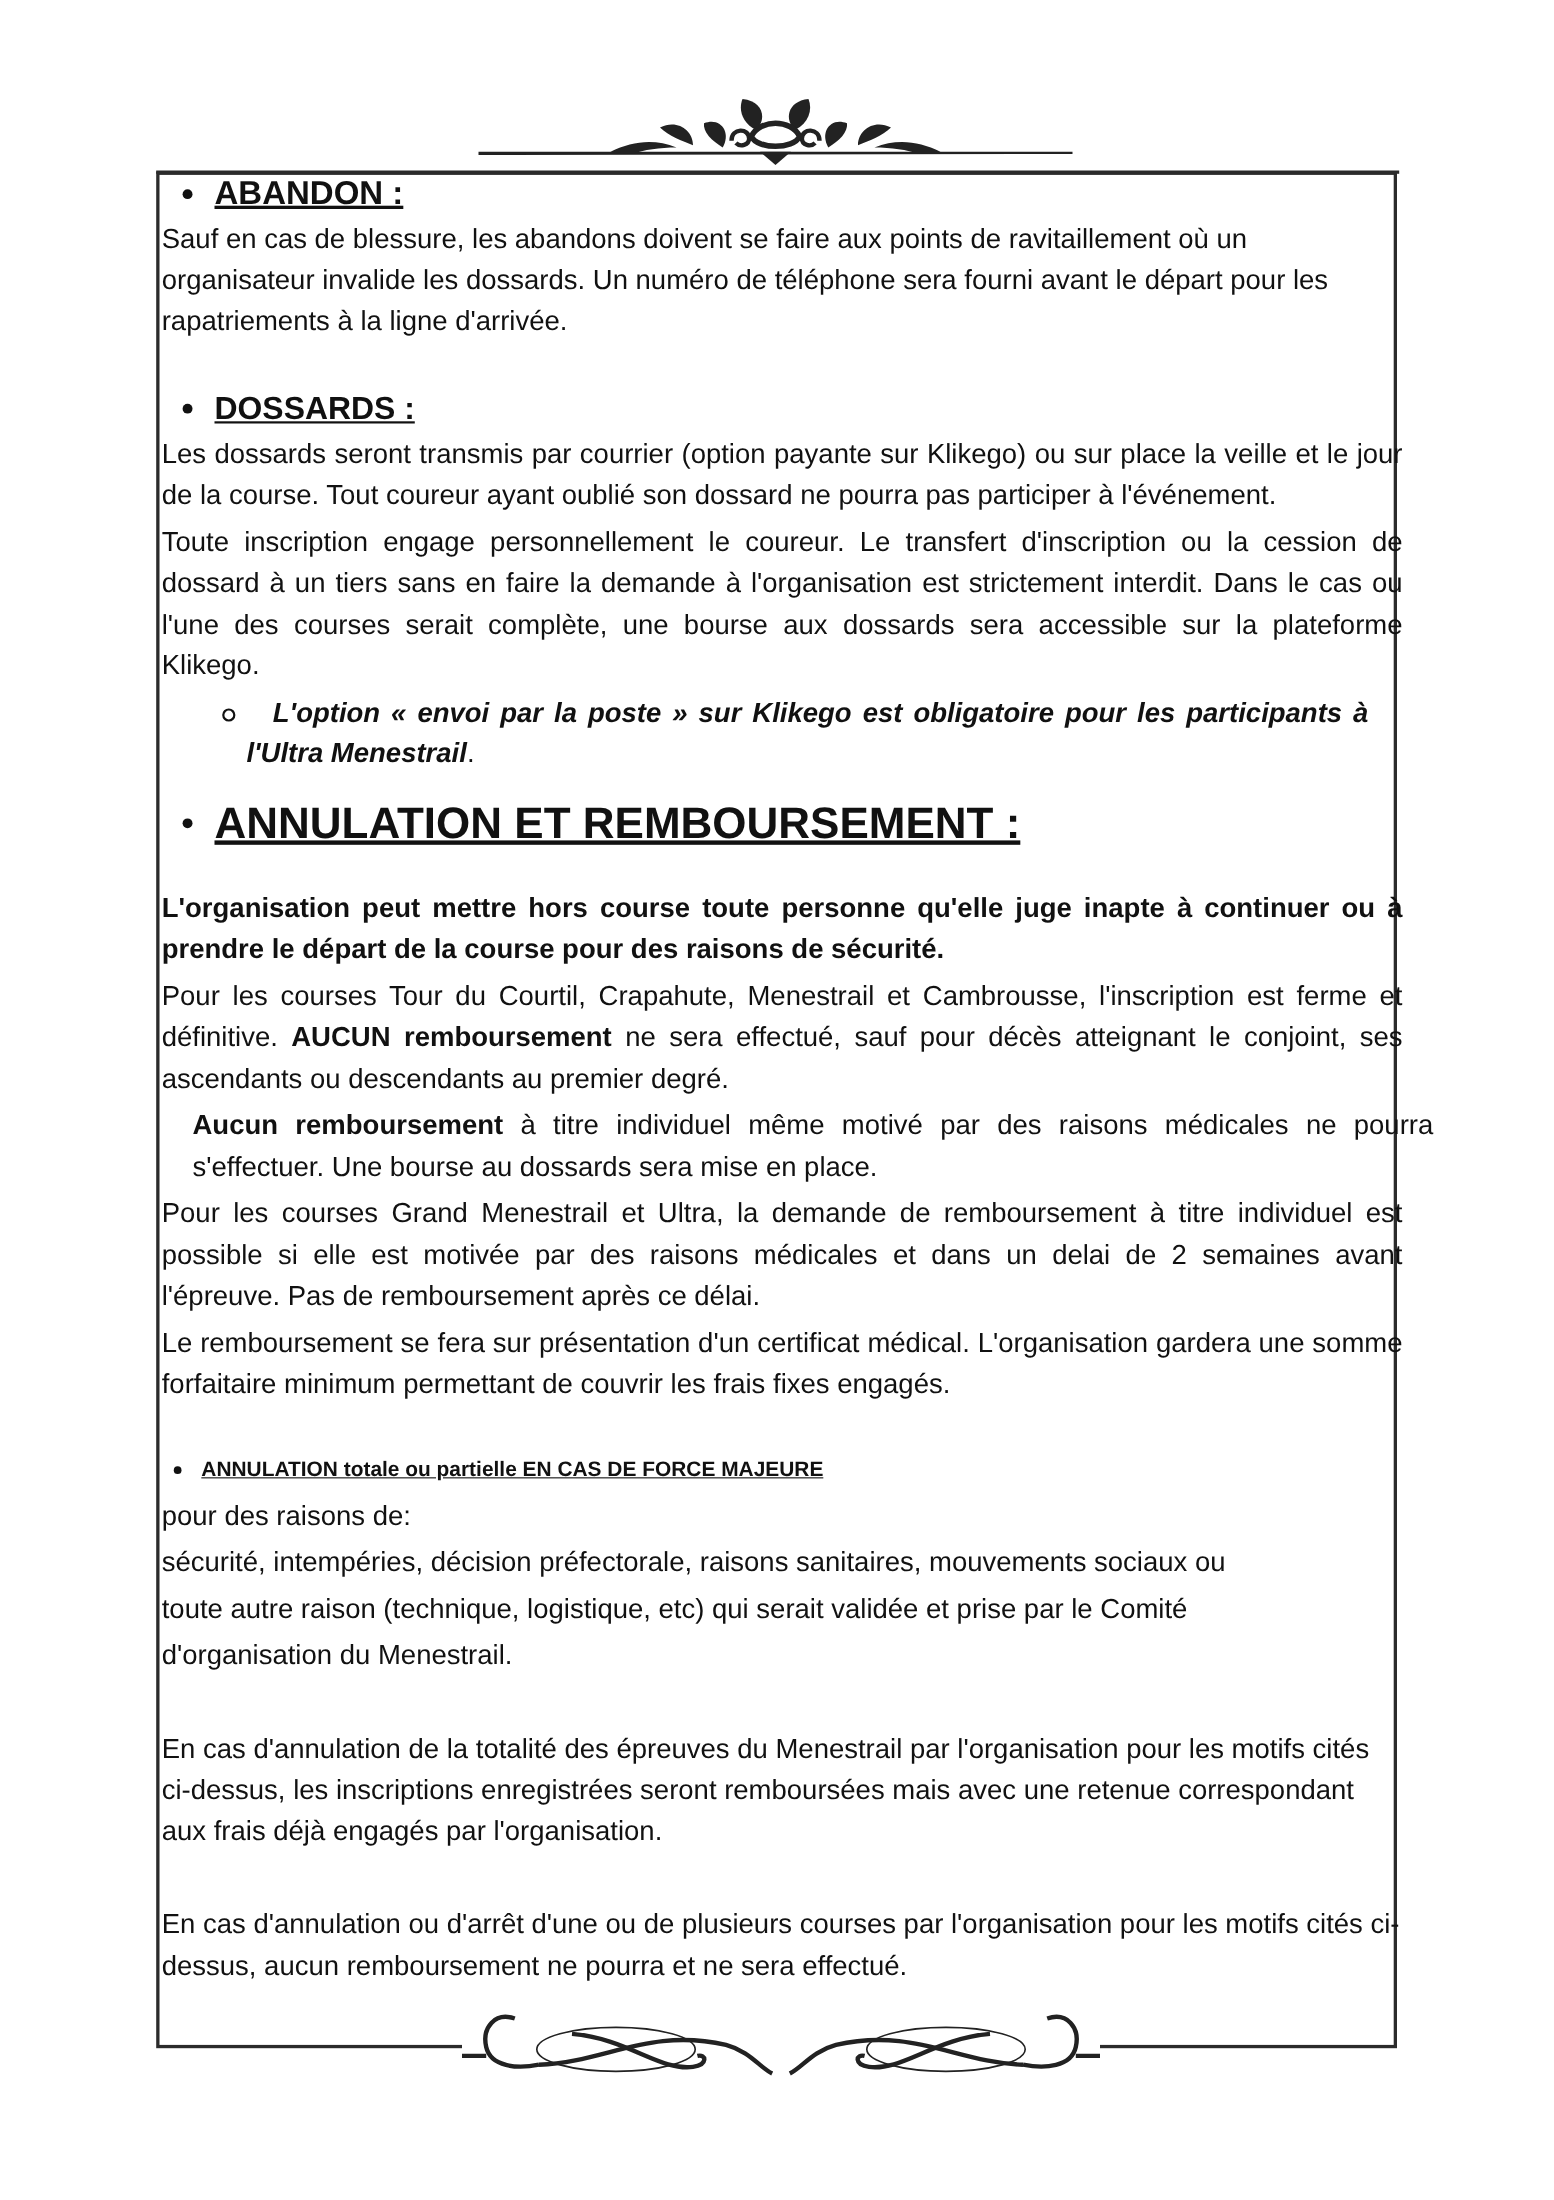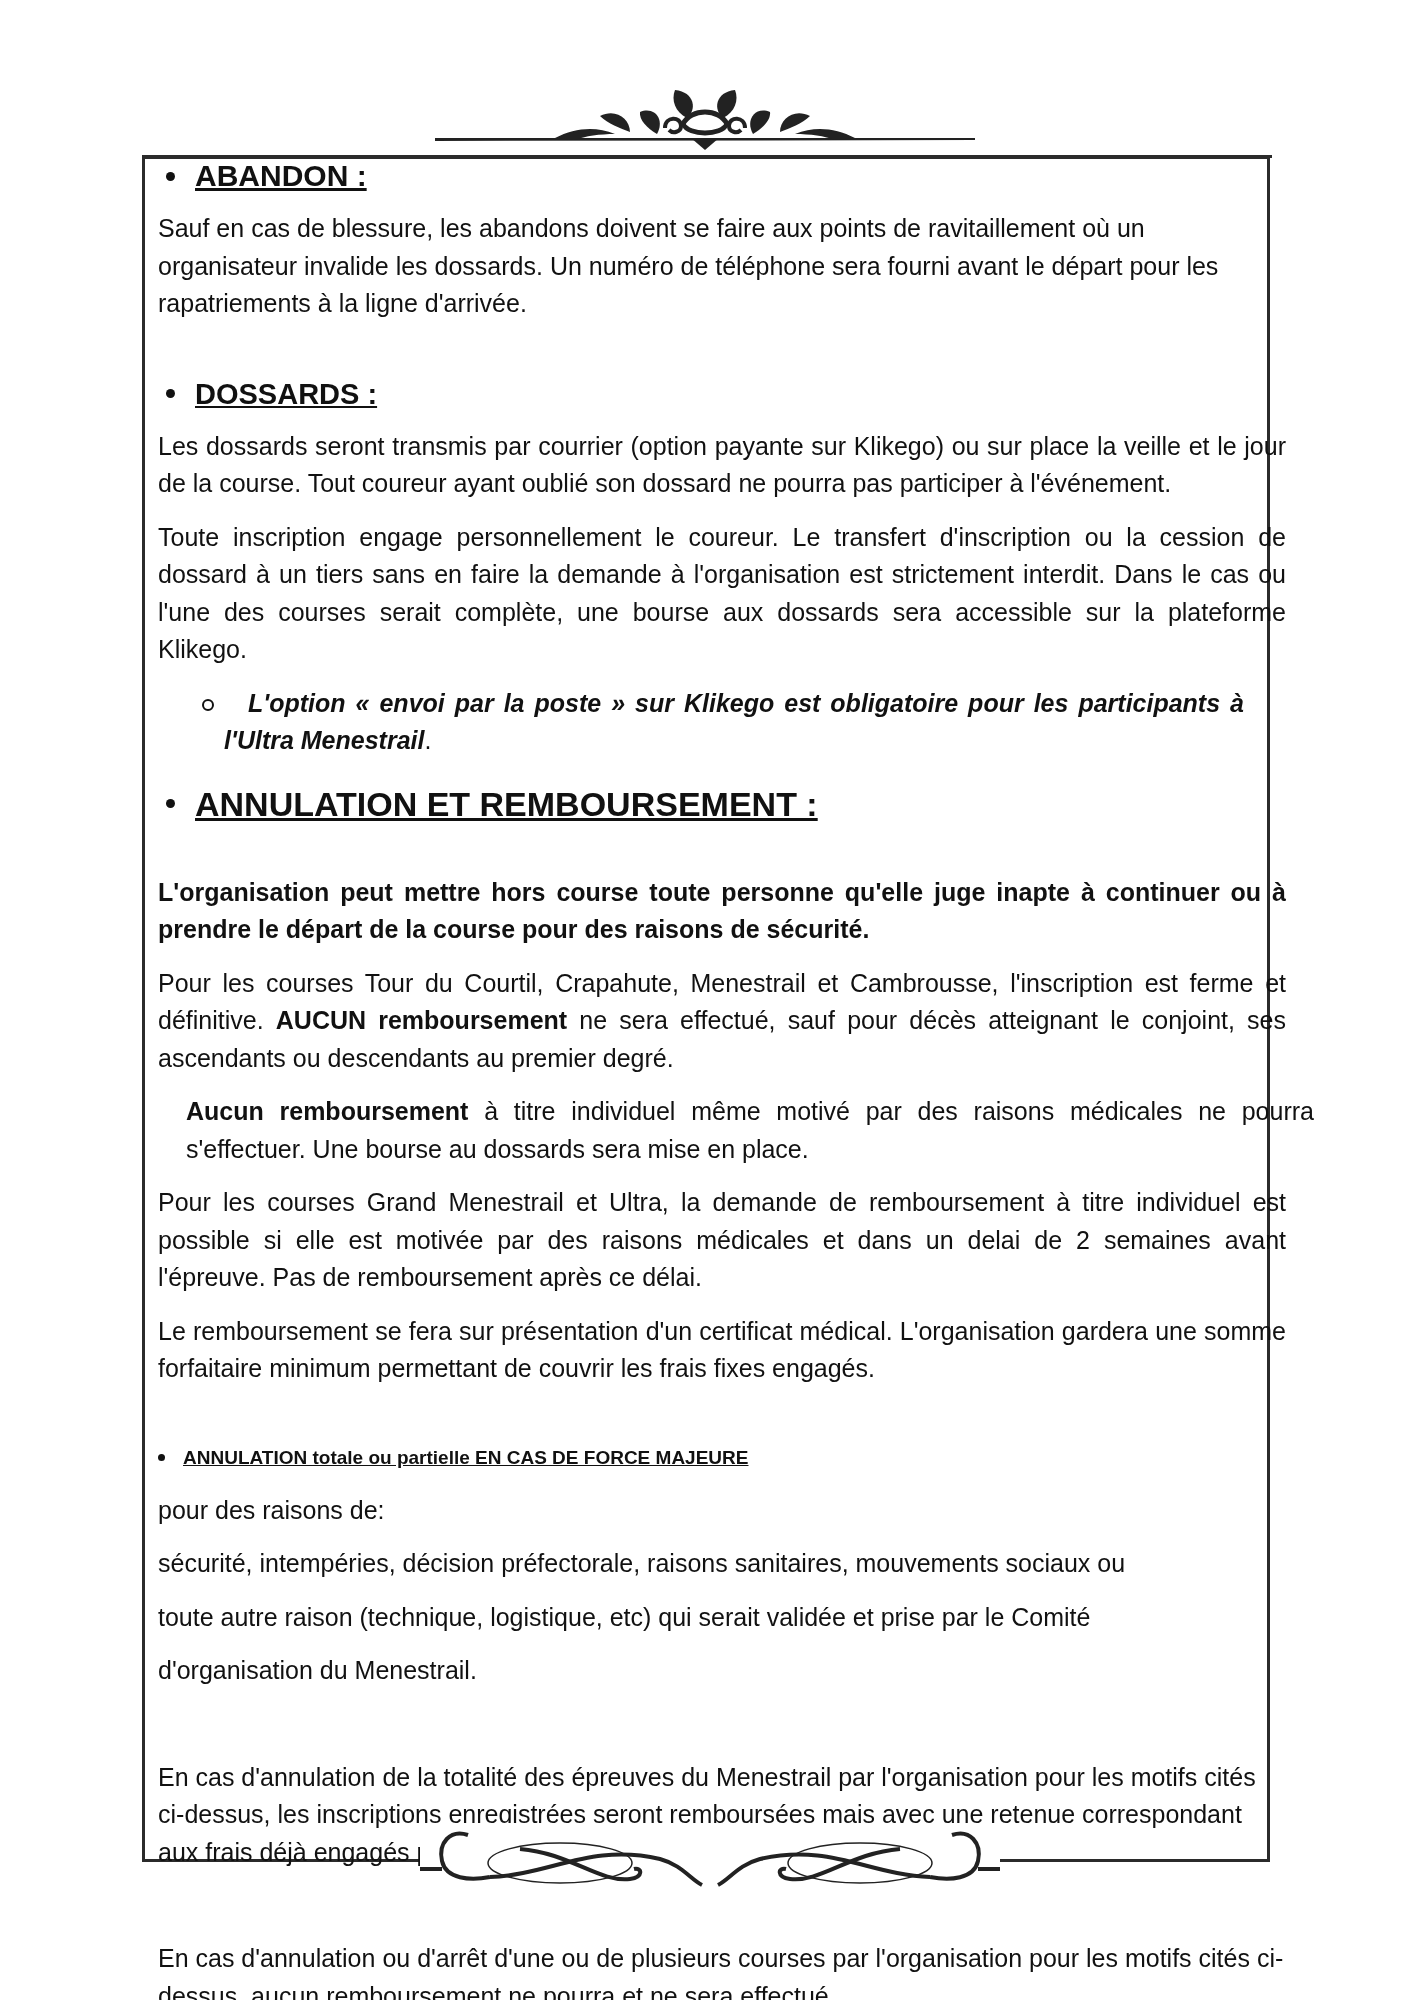--- a/index.html
+++ b/index.html
@@ -6,21 +6,21 @@
   body { width: 1413px; height: 2000px; position: relative; overflow: hidden;
          font-family: "Liberation Sans", "DejaVu Sans", sans-serif; color: #111; }
   .top-ornament { position: absolute; left: 425px; top: 88px; width: 560px; height: 66px; }
   .frame { position: absolute; left: 142px; top: 156px; width: 1128px; height: 1706px;
            border: 3px solid #2b2b2b; box-sizing: border-box; }
   .frame-top-line { position: absolute; left: 142px; top: 155px; width: 1130px; height: 3px; background:#2b2b2b; }
   .bottom-ornament { position: absolute; left: 420px; top: 1823px; width: 580px; height: 70px; background:#fff; }
   .content { position: absolute; left: 142px; top: 154px; width: 1132px; }
   .h1 { font-weight: bold; text-decoration: underline; font-size: 30px; line-height: 36px; display:flex; align-items:center; }
   .bullet { display:inline-block; width: 9px; height: 9px; border-radius: 50%; background:#111; margin: 0 20px 0 24px; }
-  .p { font-size: 25px; line-height: 37.5px; margin: 16px; }
+  .p { font-size: 25px; line-height: 37.5px; margin: 5px; }
   .j { text-align: justify; text-align-last: left; }
   .sub { display:flex; align-items:flex-start; font-size: 25px; line-height: 37.5px; font-weight: bold; font-style: italic; }
   .circ { display:inline-block; width: 8px; height: 8px; border: 2px solid #111; border-radius: 50%; margin: 14px 34px 0 60px; flex: none; }
   .h2 { font-weight: bold; text-decoration: underline; font-size: 19px; line-height: 36px; display:flex; align-items:center; }
   .bullet-sm { display:inline-block; width: 7px; height: 7px; border-radius:50%; background:#111; margin: 0 18px 0 16px; }
 </style>
 </head>
 <body>
 
 <svg class="top-ornament" viewBox="0 0 560 66">
@@ -62,21 +62,21 @@
   <p class="p j" style="width:1128px;">Toute inscription engage personnellement le coureur. Le transfert d'inscription ou la cession de dossard à un tiers sans en faire la demande à l'organisation est strictement interdit. Dans le cas ou l'une des courses serait complète, une bourse aux dossards sera accessible sur la plateforme Klikego.</p>
   <div class="sub">
     <span class="circ"></span>
     <span style="width:1020px; text-align:justify; text-align-last:left; margin-left:-24px; text-indent:24px;">
       <span>L'option « envoi par la poste » sur Klikego est obligatoire pour les participants à l'Ultra Menestrail</span><span style="font-weight:normal;font-style:normal">.</span>
     </span>
   </div>
 
   <div style="height:26px"></div>
 
-  <div class="h1" style="font-size:34px;">
+  <div class="h1" style="font-size:40px;">
     <span class="bullet"></span>
     <span>ANNULATION ET REMBOURSEMENT :</span>
   </div>
   <div style="height:36px"></div>
   <p class="p j" style="width:1128px;font-weight:bold;"> L'organisation peut mettre hors course toute personne qu'elle juge inapte à continuer ou à prendre le départ de la course pour des raisons de sécurité.</p>
   <p class="p j" style="width:1128px;">
     <span> Pour les courses Tour du Courtil, Crapahute, Menestrail et Cambrousse, l'inscription est ferme et définitive. </span><b>AUCUN remboursement</b><span> ne sera effectué, sauf pour décès atteignant le conjoint, ses ascendants ou descendants au premier degré.</span>
   </p>
   <p class="p j" style="width:1128px;padding-left:28px;">
     <b> Aucun remboursement</b><span> à titre individuel même motivé par des raisons médicales ne pourra s'effectuer. Une bourse au dossards sera mise en place.</span>

